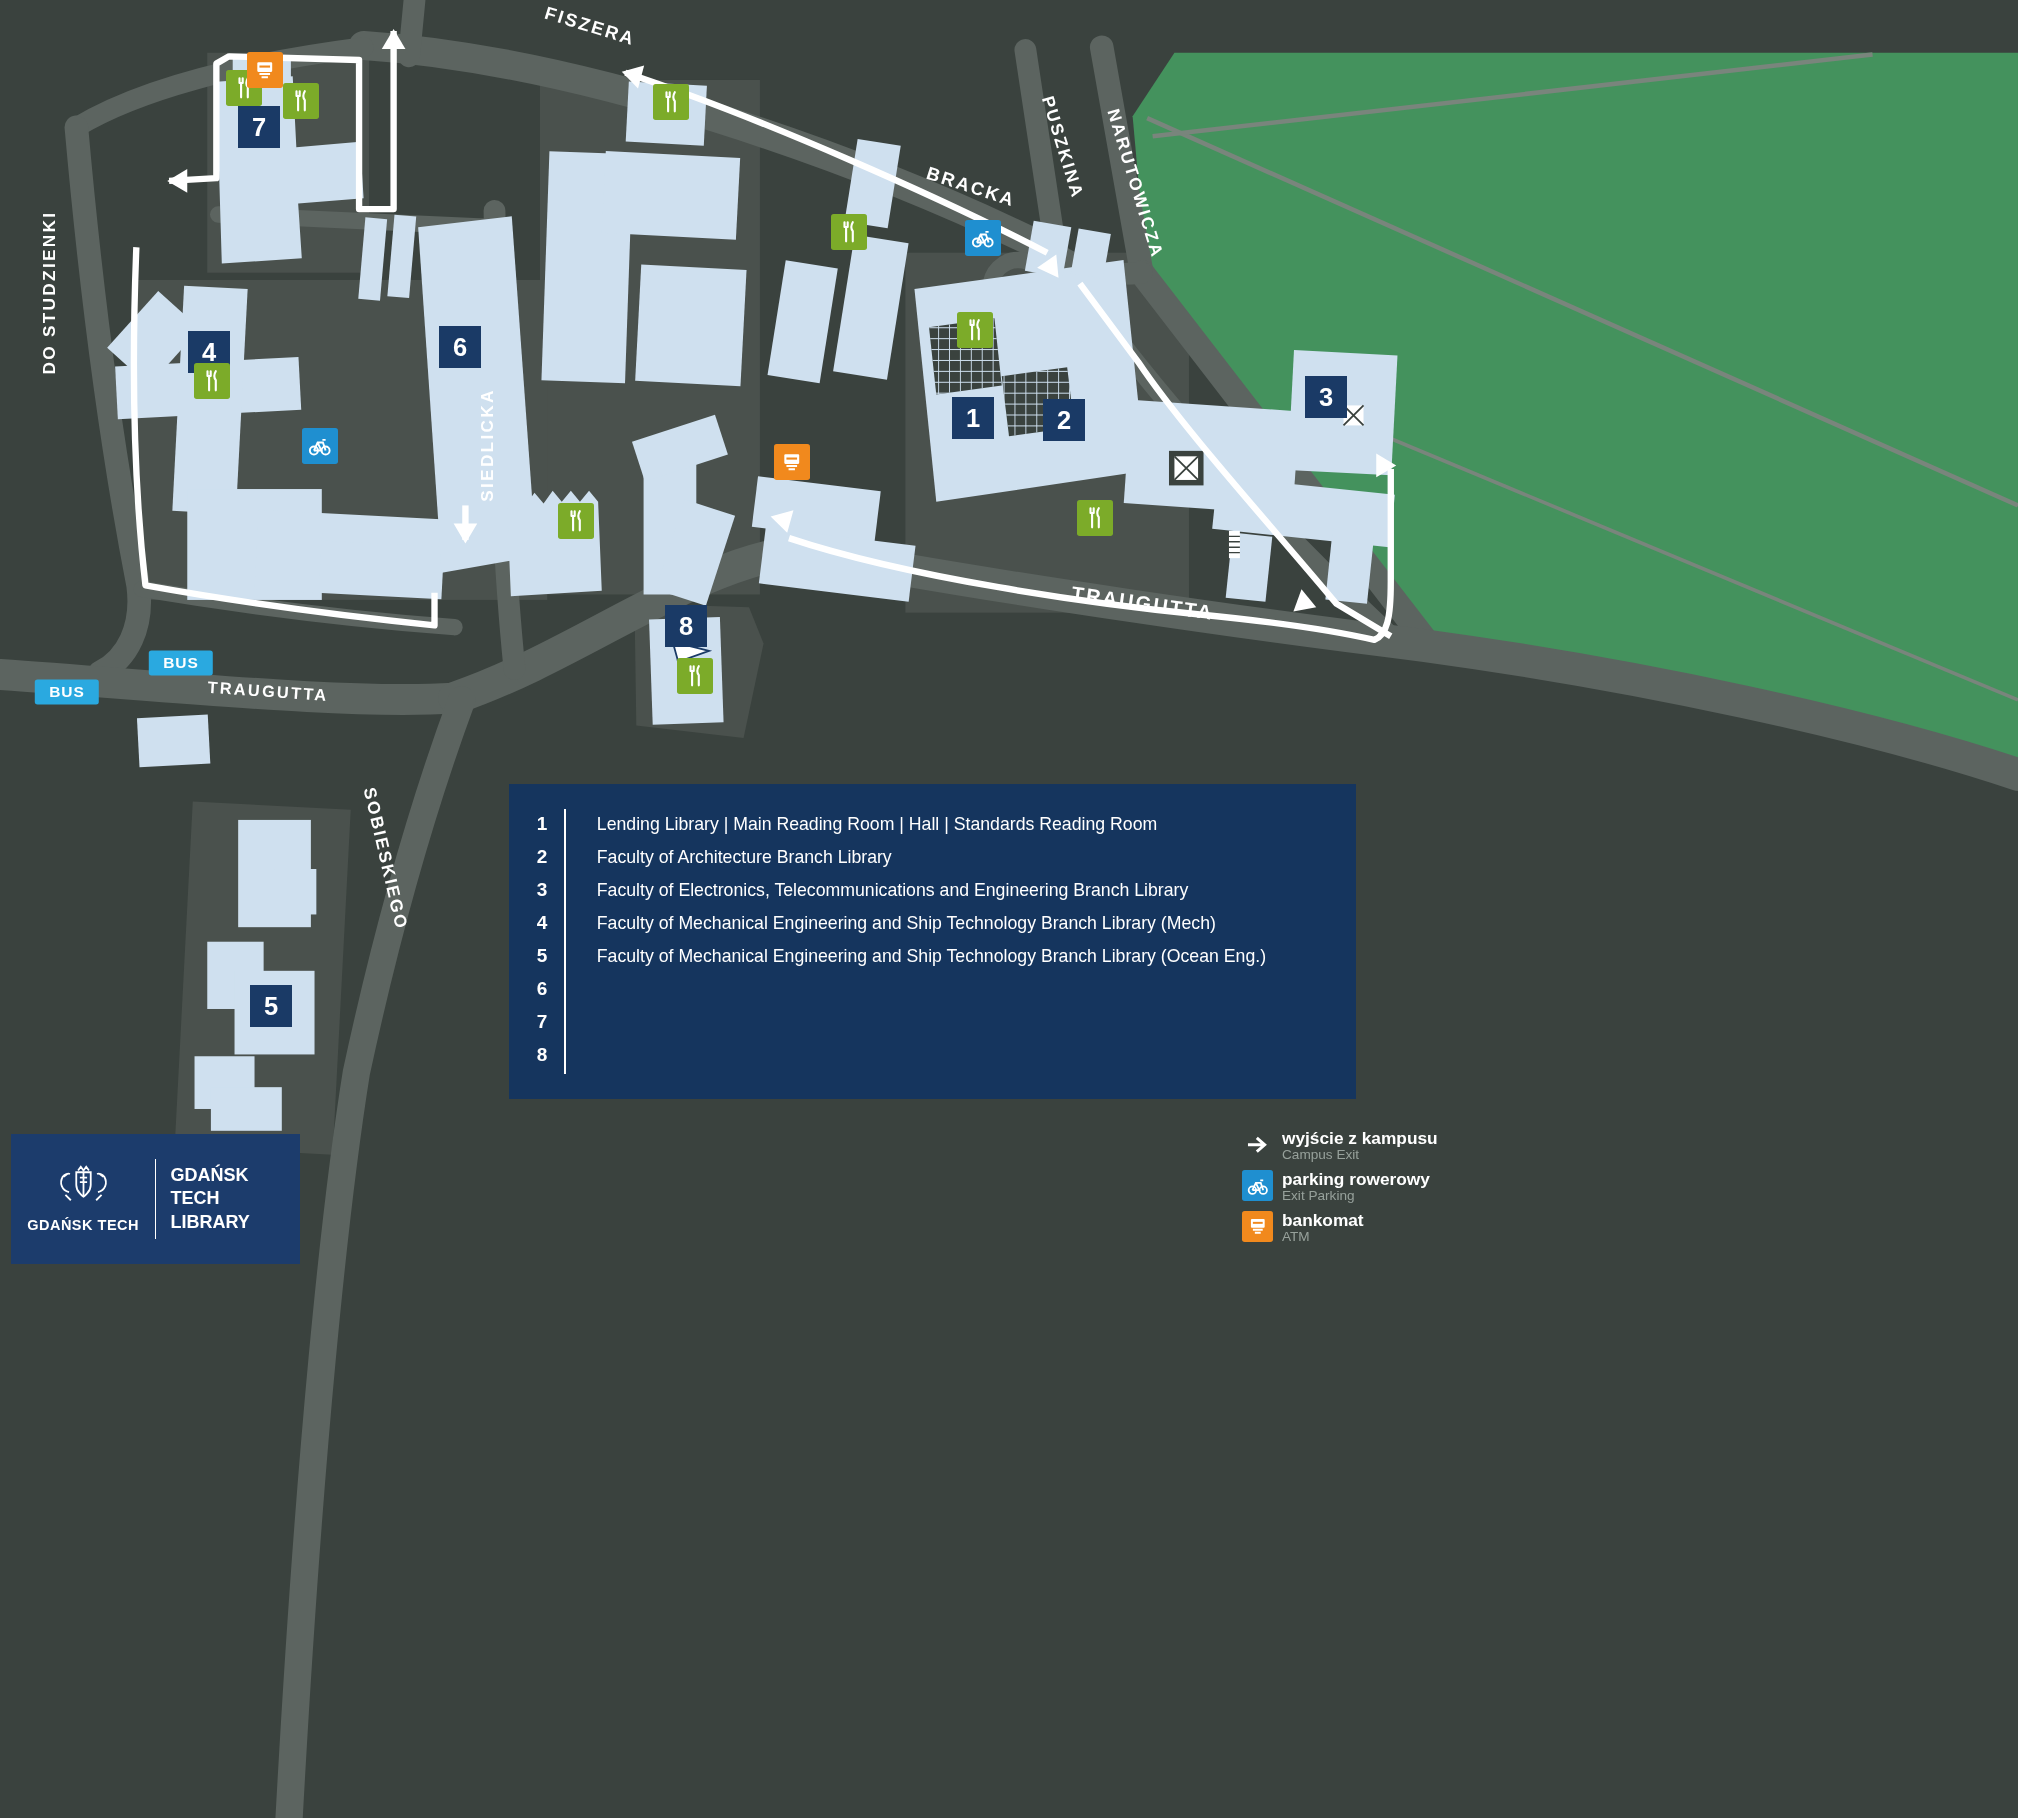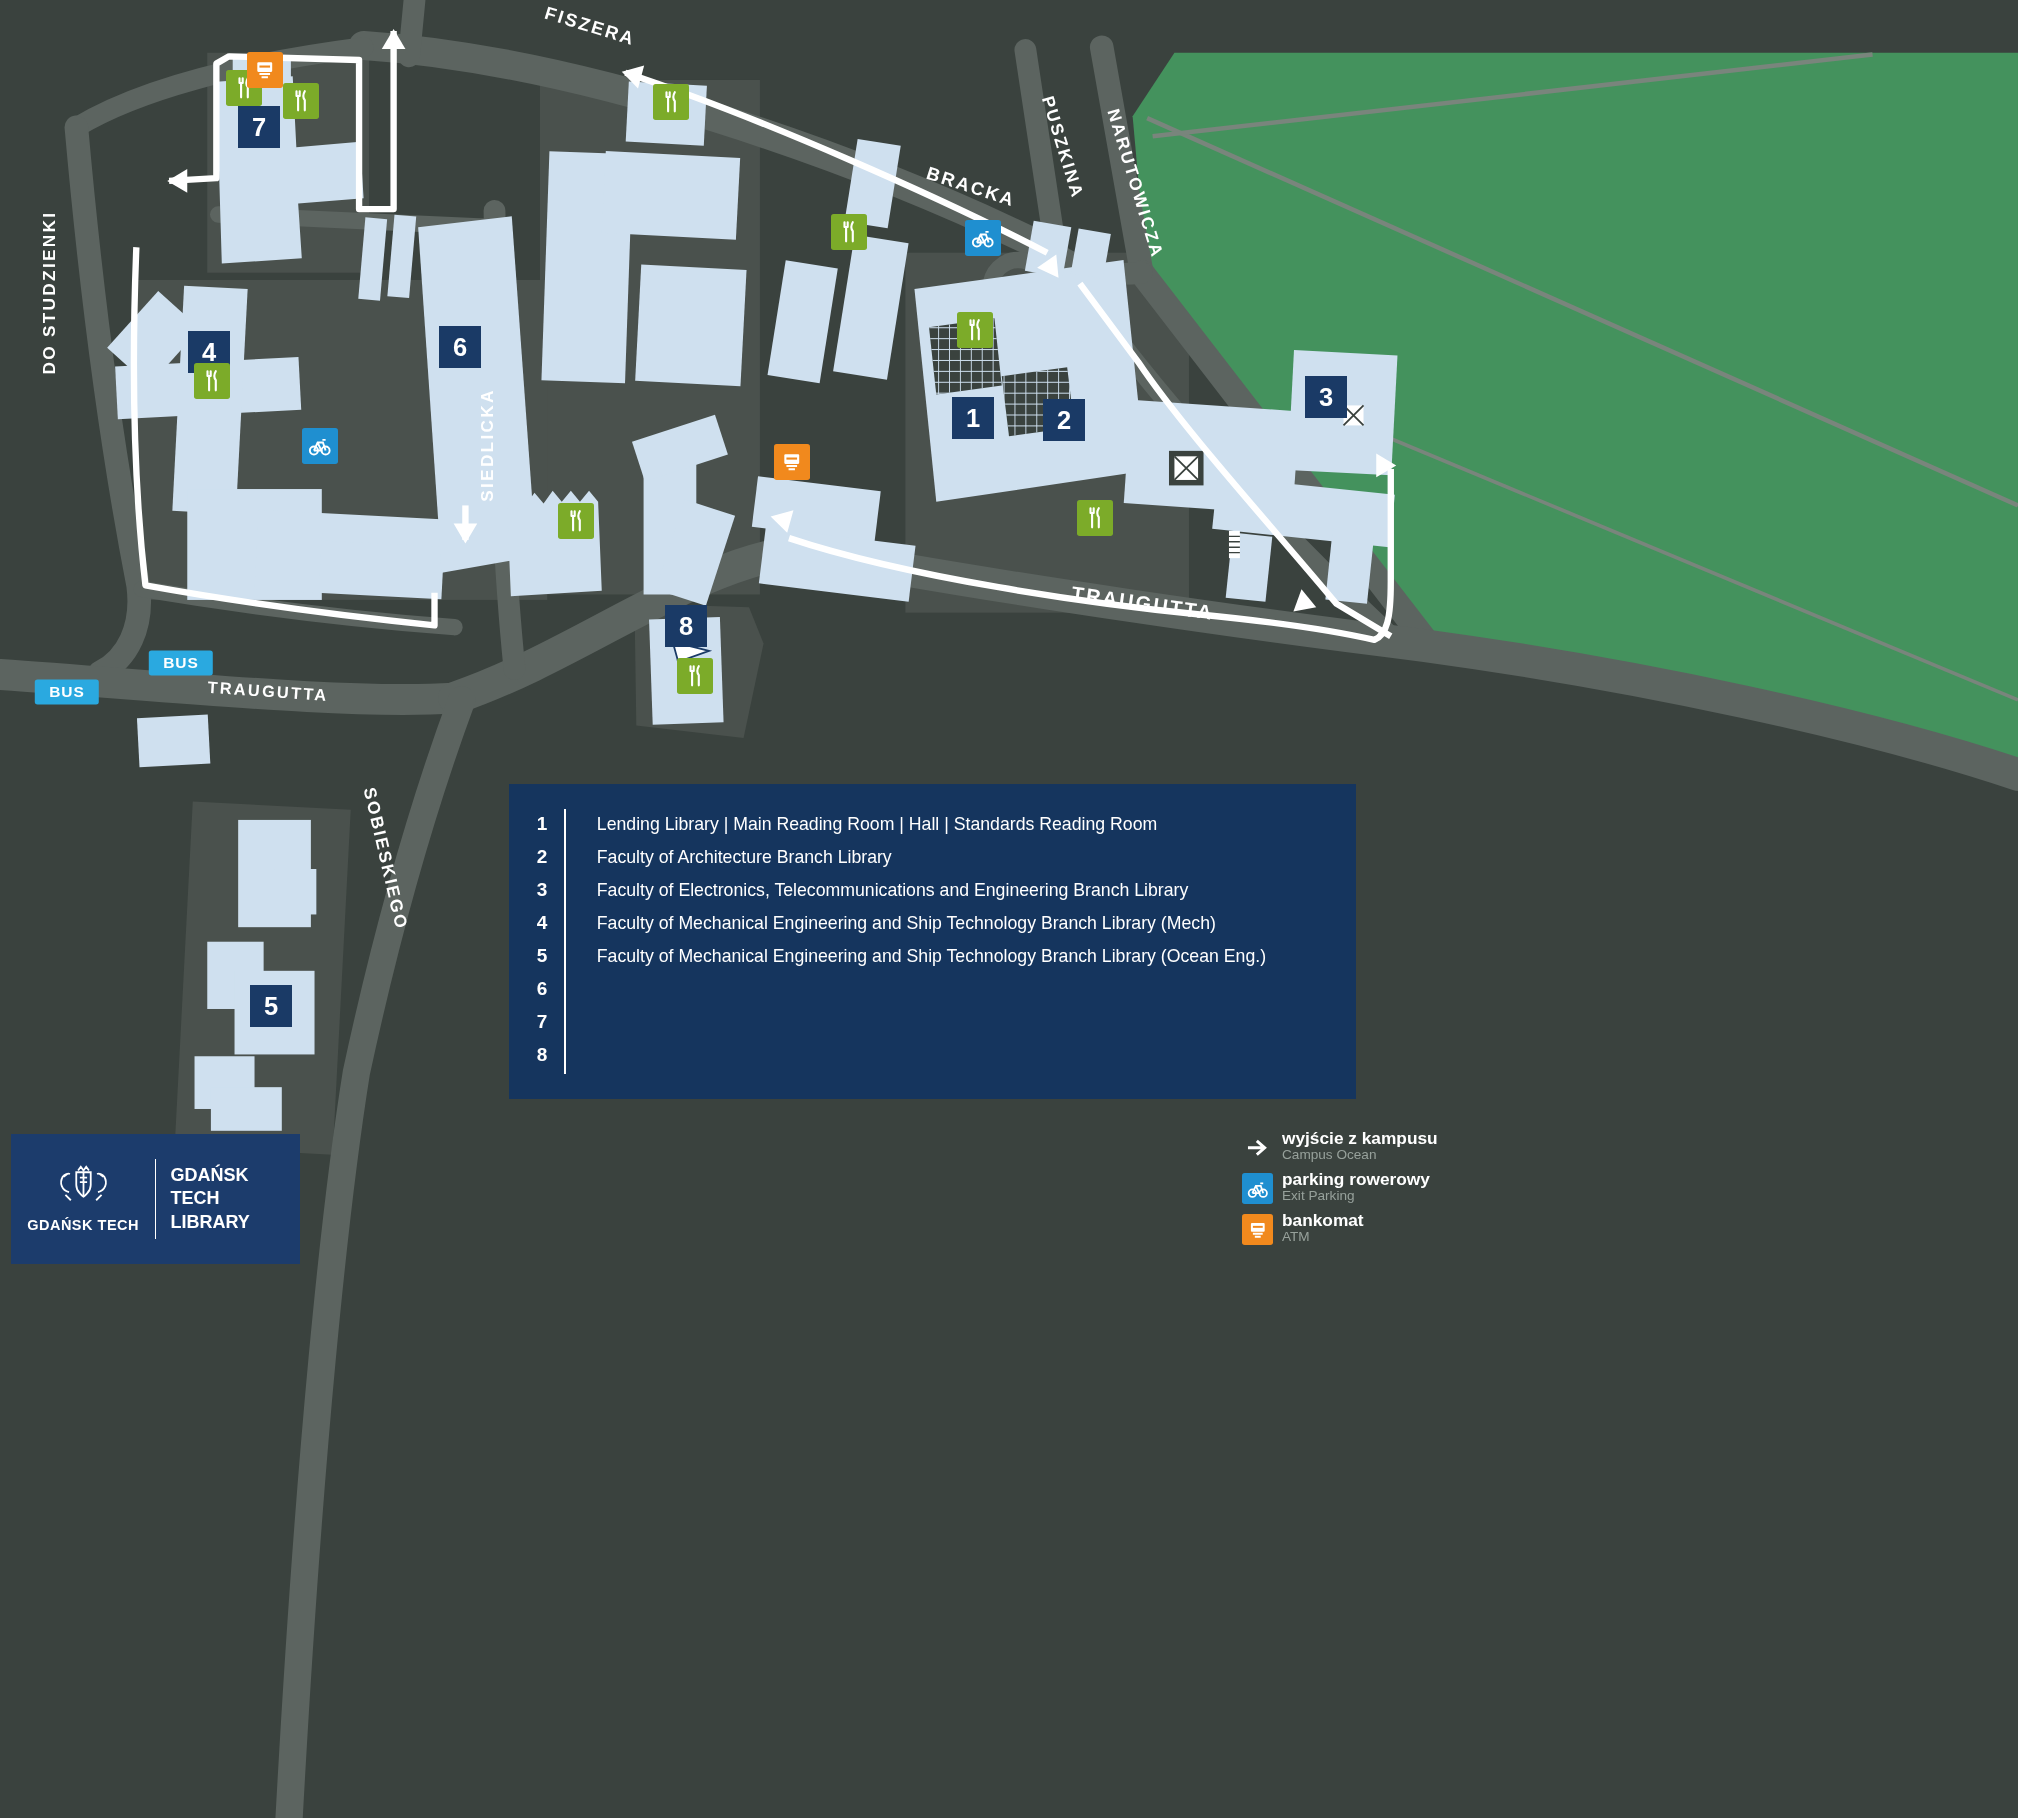--- a/index.html
+++ b/index.html
@@ -29,21 +29,21 @@
   .legend-labels div{height:33px;display:flex;align-items:center;font-weight:normal;font-size:17.7px;white-space:nowrap}
 
   .logo-box{position:absolute;left:11px;top:1134px;width:289px;height:130px;background:#1c3c6c;z-index:6;
             display:flex;align-items:center;color:#fff}
   .logo-left{width:147px;display:flex;flex-direction:column;align-items:center;gap:4.5px}
   .logo-left .wordmark{font-weight:bold;font-size:14.5px;letter-spacing:0.5px}
   .logo-sep{width:0.9px;height:80px;background:#fff}
   .logo-right{padding-left:14.5px;font-weight:bold;font-size:18px;line-height:1.3}
 
   .symbols{position:absolute;left:1242px;top:1129px;z-index:6;display:flex;flex-direction:column;gap:6.4px}
-  .sym-row{display:flex;align-items:flex-end;gap:9px}
+  .sym-row{display:flex;align-items:flex-start;gap:9px}
   .sym-icon{width:31px;height:31px;border-radius:2.7px;display:flex;align-items:center;justify-content:center;flex:none}
   .sym-icon svg{width:23.6px;height:23.6px}
   .sym-icon.plain{background:transparent}
   .sym-icon.bike{background:#1f8fd0}
   .sym-icon.atm{background:#f1891d}
   .sym-text b{display:block;font-size:17.3px;color:#fff;line-height:1.05}
   .sym-text span{display:block;font-size:13.6px;color:#97a19b;line-height:1.2}
 </style>
 </head>
 <body>
@@ -350,21 +350,21 @@
 
   <div class="symbols">
     <div class="sym-row">
       <div class="sym-icon plain">
         <svg viewBox="0 0 24 24">
             <path d="M2 12h15M11 5l8 7-8 7" stroke="#fff" stroke-width="3" fill="none"></path>
           </svg>
       </div>
       <div class="sym-text">
         <b>wyjście z kampusu</b>
-        <span>Campus Ocean</span>
+        <span>Campus Exit</span>
       </div>
     </div>
     <div class="sym-row">
       <div class="sym-icon bike">
         <svg viewBox="0 0 24 24">
             <g stroke="#fff" stroke-width="1.8" fill="none">
               <circle cx="6.5" cy="16.5" r="3.8"></circle>
               <circle cx="17.5" cy="16.5" r="3.8"></circle>
               <path d="M6.5 16.5L10 9h5l2.5 7.5M10 9l3.5 7.5h-7M14.5 6.5h3"></path>
             </g>

